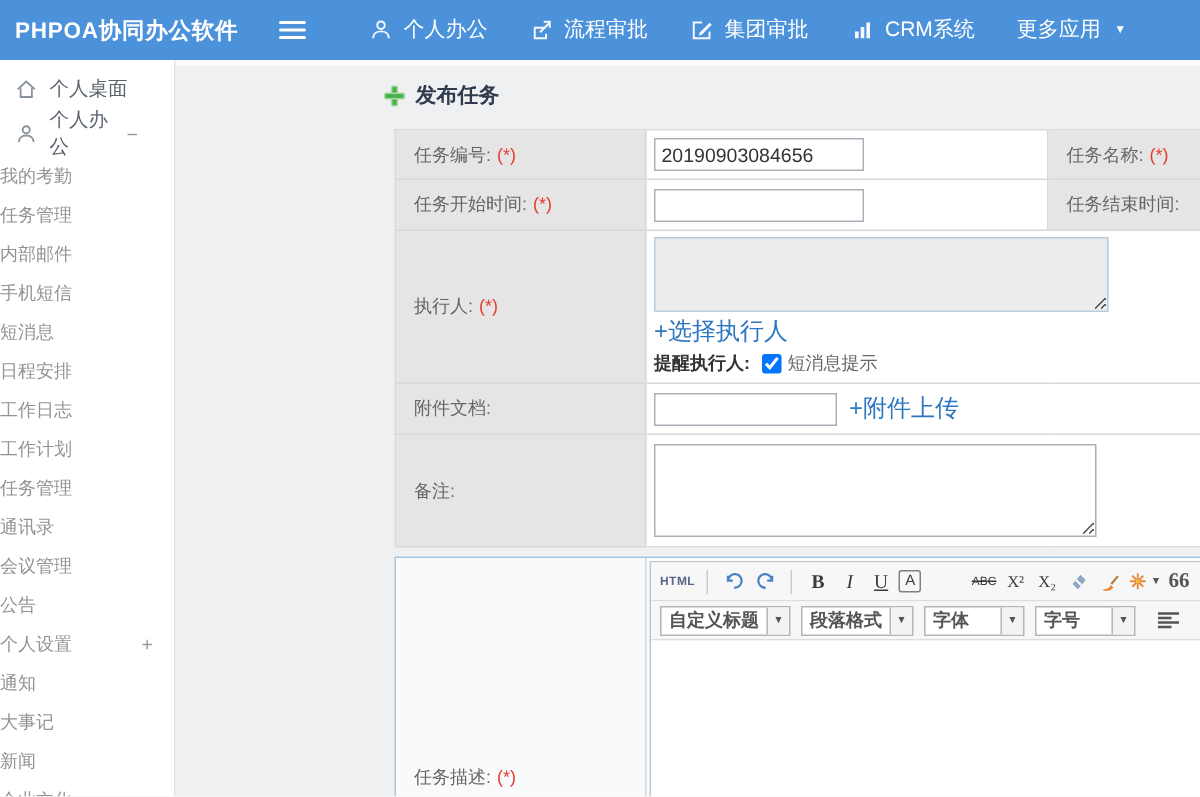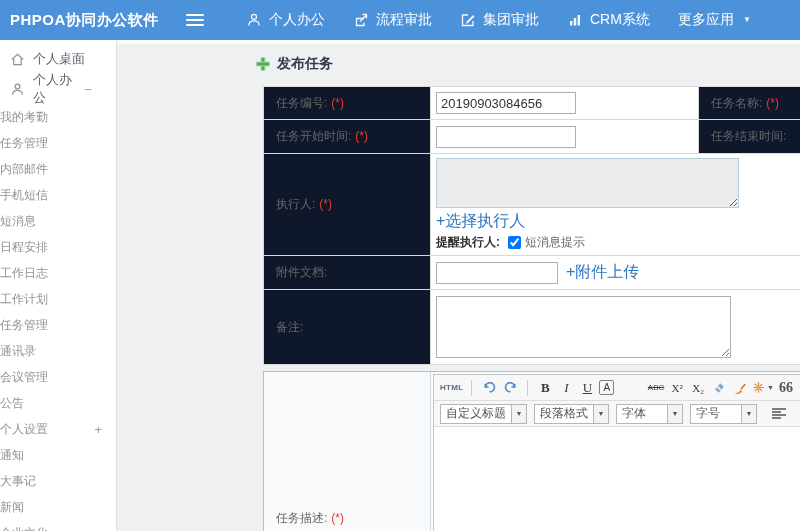--- a/index.html
+++ b/index.html
@@ -25,21 +25,21 @@
   .side-sub { height:26px; display:flex; align-items:center; font-size:12px; color:#939393; cursor:pointer; }
   .side-toggle { margin-left:auto; padding-right:14px; color:#9a9a9a; font-size:13px; }
   
   .content { flex:1; overflow:hidden; background:#eff0f1; }
   .content-strip { height:4px; background:#fafbfb; }
   .title-row { margin:11px 0 0 138px; display:flex; align-items:center; gap:6px; }
   .title-row .t { font-size:14px; font-weight:bold; color:#2f3b4d; }
   .form-wrap { margin:13px 0 0 146px; width:1000px; }
   table.main-form { border-collapse:collapse; width:1000px; background:#fff; table-layout:fixed; }
   table.main-form td { border:1px solid #d9d9d9; font-size:12px; color:#666; vertical-align:middle; }
-  td.lbl { background:#0f172a; padding-left:12px; }
+  td.lbl { background:#e5e5e5; padding-left:12px; }
   .req { color:#e53d2e; margin-left:4px; }
   input.txt { height:22px; border:1px solid #a9b1b8; font-size:13px; color:#333; padding:1px 4px; background:#fff; font-family:inherit; }
   .cell-pad { padding:4px 0 4px 5px; }
   textarea.exec { width:303px; height:50px; background:#ececec; border:1px solid #b8cedd; resize:both; display:block; }
   .link { color:#2d77c1; font-size:16px; text-decoration:none; cursor:pointer; }
   .exec-link-row { margin-top:3px; }
   .remind-row { margin-top:2px; display:flex; align-items:center; font-size:12px; }
   .remind-row b { color:#333; }
   .remind-row input { margin:0 4px 0 8px; width:13px; height:13px; }
   .attach-row { display:flex; align-items:center; gap:8px; }
@@ -55,21 +55,21 @@
   .tb-html { font-size:8px; font-weight:bold; color:#56688a; letter-spacing:.3px; }
   .tb-b { font-weight:bold; font-family:"Liberation Serif",serif; font-size:13px; }
   .tb-i { font-style:italic; font-family:"Liberation Serif",serif; font-size:13px; }
   .tb-u { text-decoration:underline; font-family:"Liberation Serif",serif; font-size:13px; }
   .tb-abox { border:1px solid #808080; font-size:10px; padding:0 3px; height:15px; line-height:14px; min-width:0; }
   .tb-abc { font-size:8px; text-decoration:line-through; letter-spacing:0;margin-left:30px; }
   .tb-sup, .tb-sub { font-size:11px; font-family:"Liberation Serif",serif; }
   .tb-quote { font-weight:bold; font-family:"Liberation Serif",serif; font-size:14px; color:#555; }
   .tb-dd { font-size:7px; color:#555; margin-left:2px; }
   .ed-select { height:20px; border:1px solid #b5b5b5; background:#fff; display:flex; align-items:center; cursor:pointer; flex:none; margin-right:4px; }
-  .ed-select .txt { padding:0 5px; font-size:12px; color:#555; min-width:50px; white-space:nowrap; }
+  .ed-select .txt { padding:0 5px; font-size:12px; color:#555; min-width:50px; white-space:nowrap;font-weight:bold; }
   .ed-select .car { width:15px; align-self:stretch; border-left:1px solid #b5b5b5; display:flex; align-items:center; justify-content:center; font-size:7px; color:#555; background:#f3f3f3; }
   .align-group { display:flex; gap:6px; margin-left:6px; }
   .ed-body { flex:1; background:#fff; }
 </style>
 </head>
 <body>
 
 <svg width="0" height="0" style="position:absolute" aria-hidden="true">
   <symbol id="i-user" viewBox="0 0 16 16">
       <circle cx="8" cy="4.8" r="2.5" fill="none" stroke="currentColor" stroke-width="1.3"></circle>

